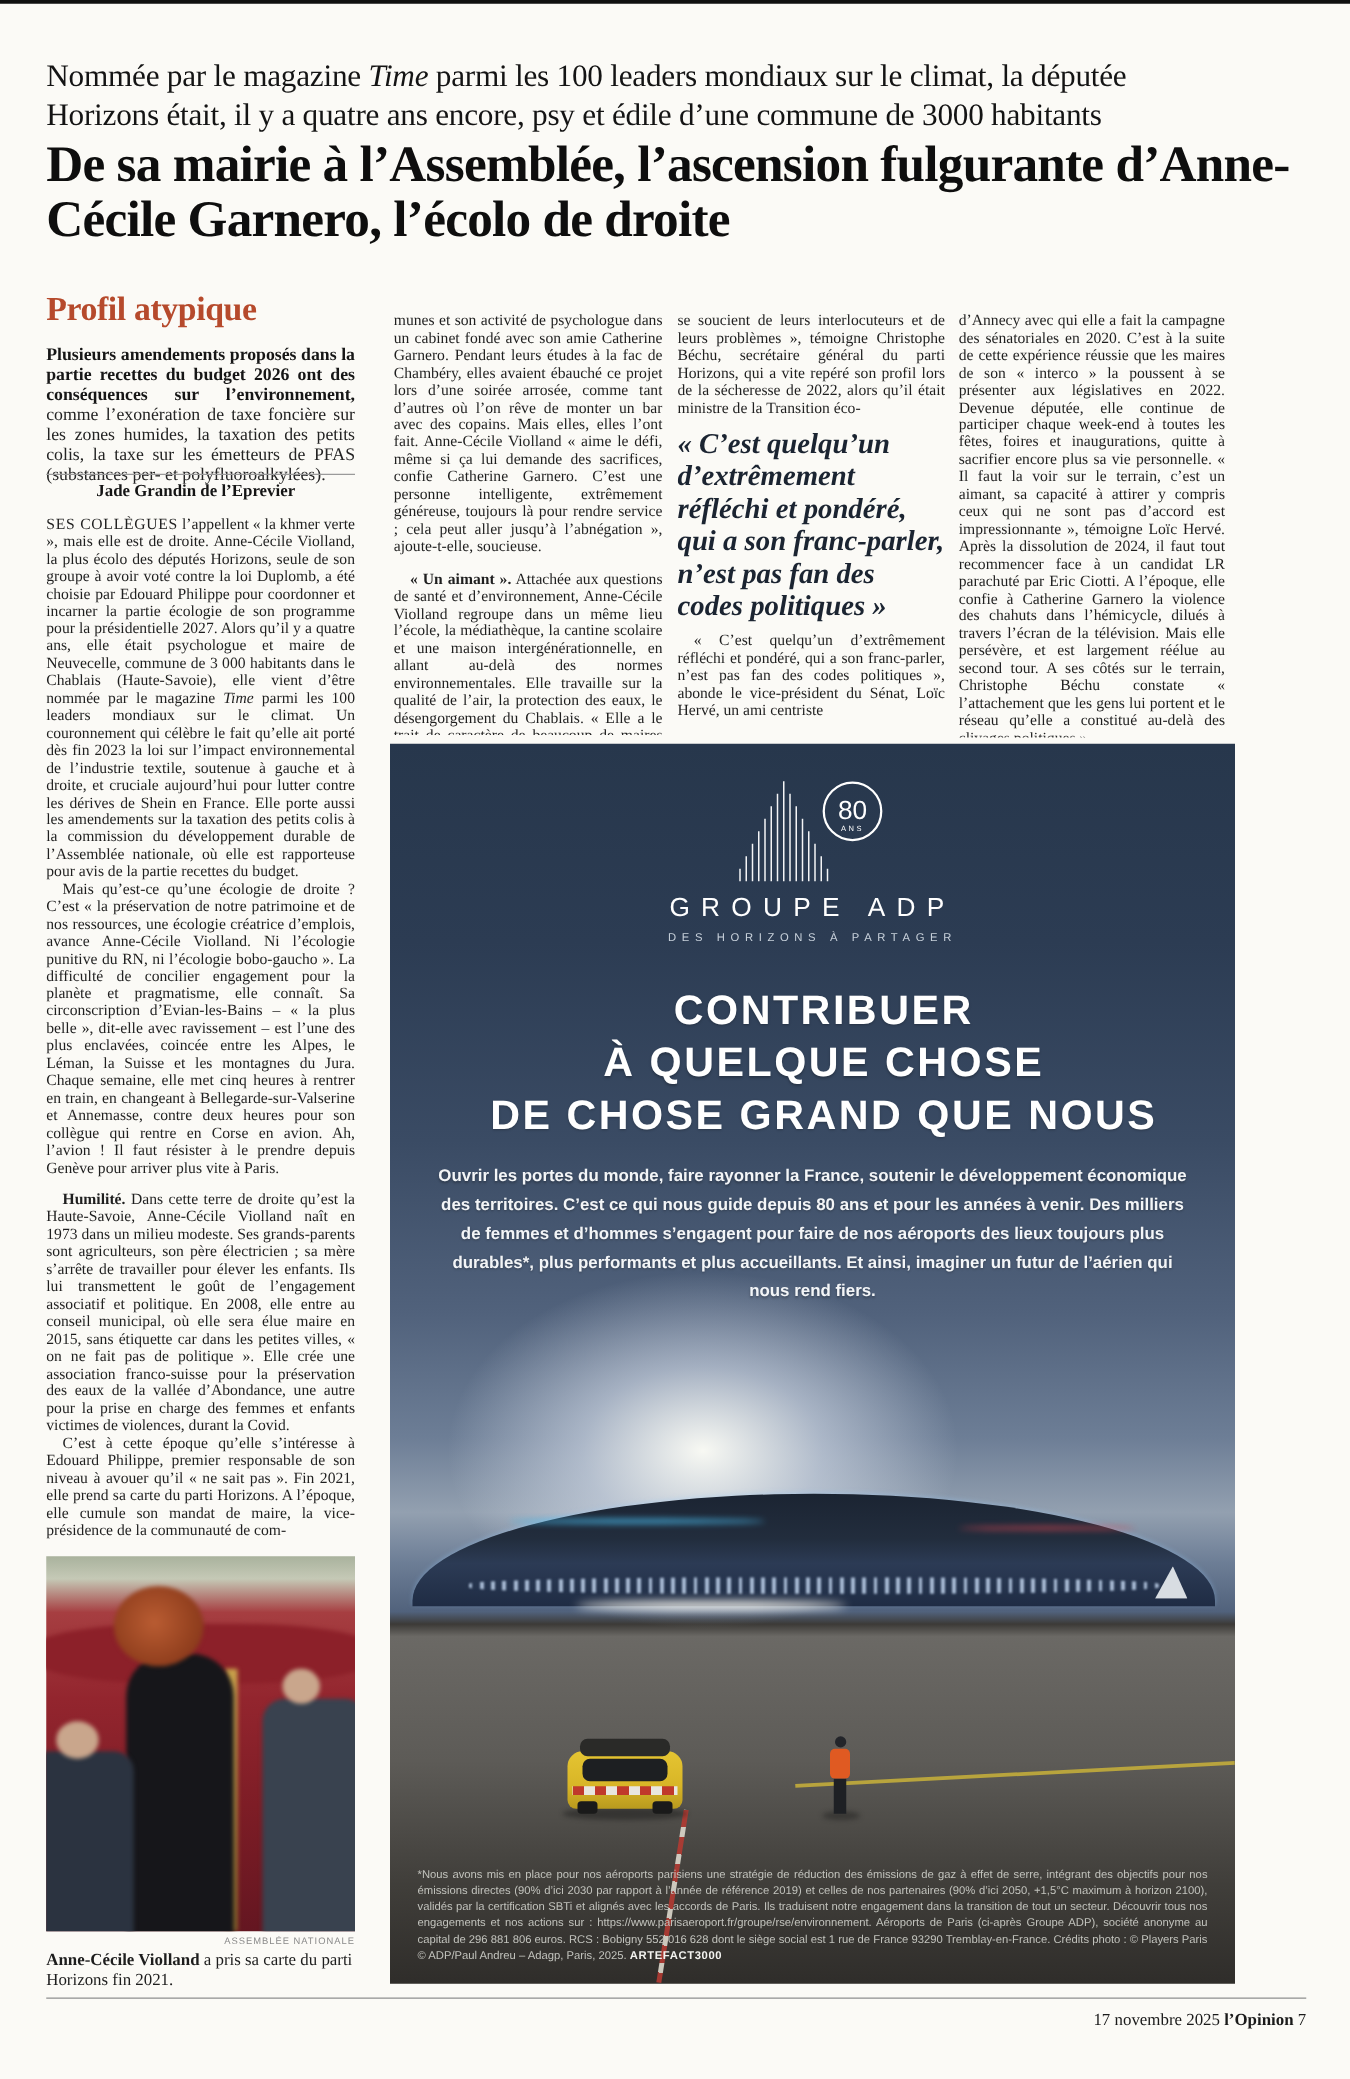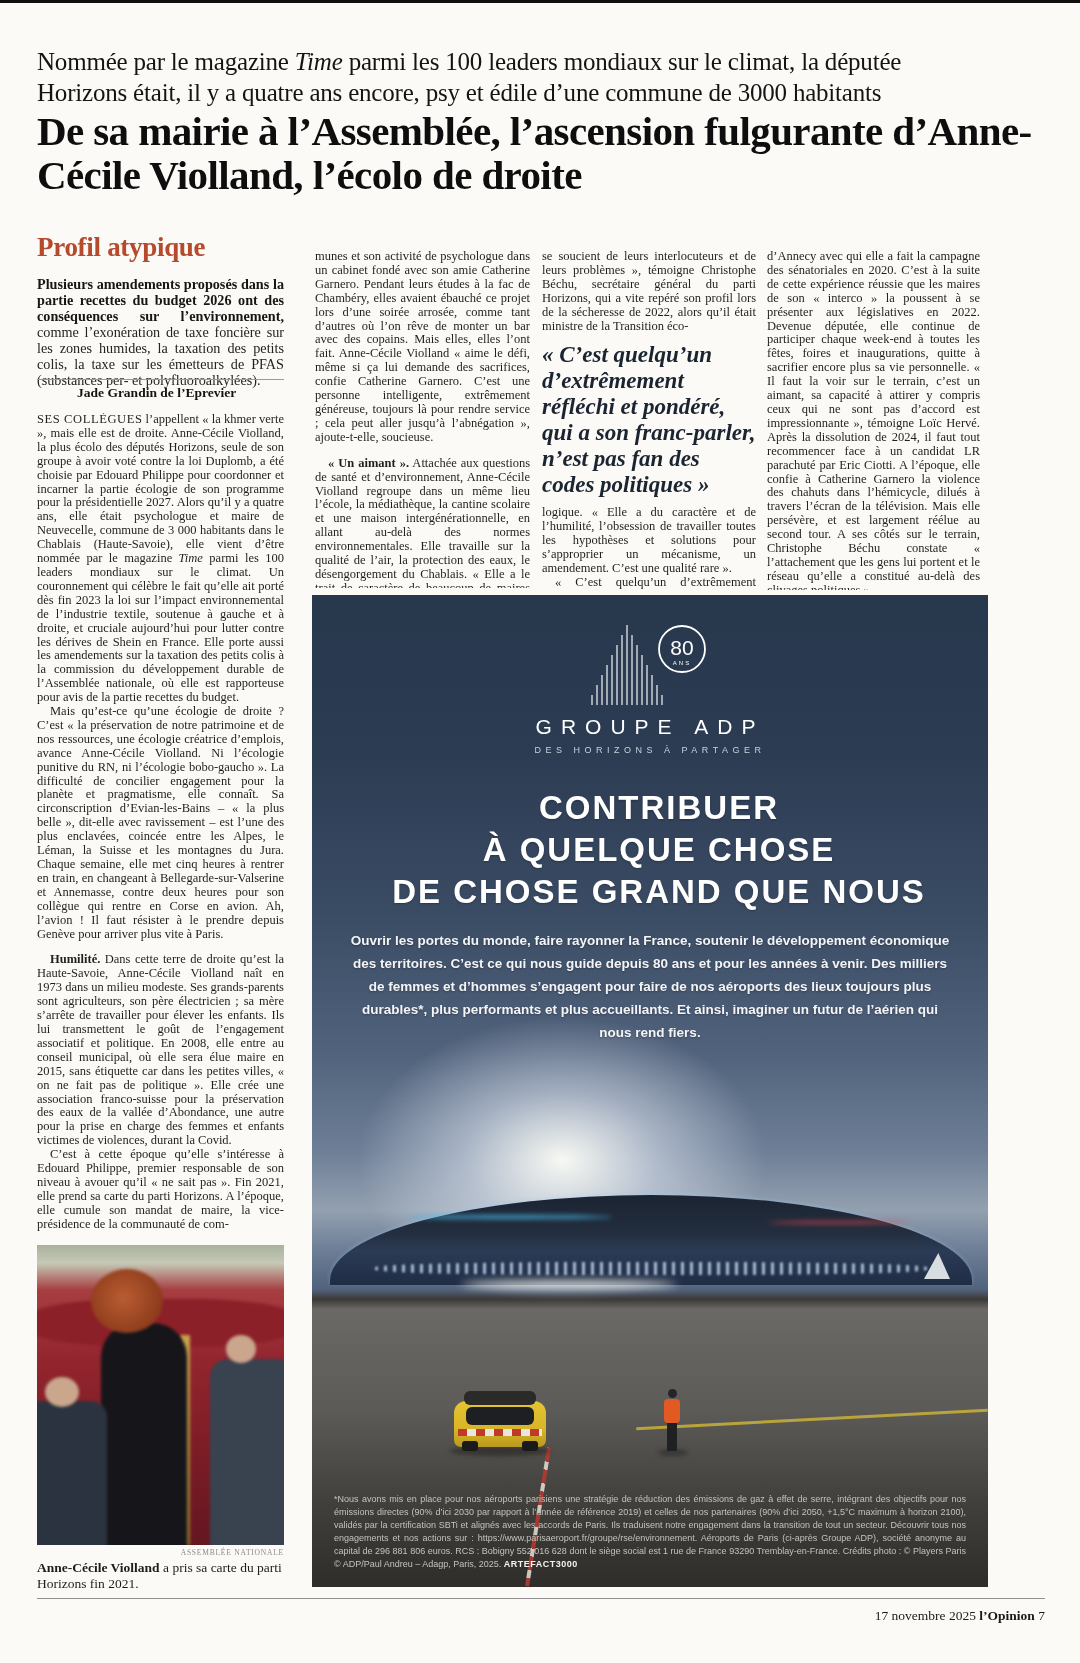--- a/index.html
+++ b/index.html
@@ -64,21 +64,21 @@
   .ph-bench { left:-10px; top:18%; width:110%; height:16%; background:#8c2029; border-radius:40%; }
   .ph-hair { left:22%; top:8%; width:72px; height:64px; background:radial-gradient(circle at 45% 45%, #b95c32 0%, #94411f 60%, #7c301a 100%); border-radius:50%; }
   .ph-woman { left:26%; top:26%; width:86px; height:80%; background:#16161a; border-radius:34px 34px 0 0; }
   .ph-man-left { left:-14px; top:52%; width:84px; height:52%; background:#2b3340; border-radius:16px 16px 0 0; }
   .ph-head-left { left:8px; top:44%; width:34px; height:30px; background:#c9a68c; border-radius:50%; }
   .ph-lectern { left:58%; top:30%; width:10px; height:70%; background:linear-gradient(180deg,#c9a24c,#8a6a2c); }
   .ph-man-right { right:-10px; top:38%; width:84px; height:66%; background:#39424f; border-radius:18px 18px 0 0; }
   .ph-head-right { right:28px; top:30%; width:30px; height:28px; background:#c9a68c; border-radius:50%; }
   .photo-credit {
     position:absolute; left:37px; top:1548px; width:247px; text-align:right;
-    font-family:Liberation Serif, serif; font-size:7.5px; letter-spacing:0.8px; color:#8a8a8a;
+    font-family:Liberation Sans, sans-serif; font-size:7.5px; letter-spacing:0.8px; color:#8a8a8a;
   }
   .caption {
     position:absolute; left:37px; top:1560px; width:250px;
     font-size:13.5px; line-height:16px; color:#1d1d1d;
   }
   .caption b { font-weight:700;font-family:Liberation Serif, serif; }
 
   
   .ad {
     position:absolute; left:312px; top:595px; width:676px; height:992px; overflow:hidden;
@@ -161,21 +161,21 @@
   }
   .footer b { font-weight:700; }
 </style>
 </head>
 <body>
 
 <div class="topbar"></div>
 
 <div class="standfirst"><span>Nommée par le magazine </span><i>Time</i><span> parmi les 100 leaders mondiaux sur le climat, la députée Horizons était, il y a quatre ans encore, psy et édile d’une commune de 3000 habitants</span></div>
 
-<h1 class="headline">De sa mairie à l’Assemblée, l’ascension fulgurante d’Anne-Cécile Violland, l’écolo de droite</h1>
+<h1 class="headline">De sa mairie à l’Assemblée, l’ascension fulgurante d’Anne-Cécile Garnero, l’écolo de droite</h1>
 
 <div class="kicker">Profil atypique</div>
 <div class="lede"><b>Plusieurs amendements proposés dans la partie recettes du budget 2026 ont des conséquences sur l’environnement,</b><span> comme l’exonération de taxe foncière sur les zones humides, la taxation des petits colis, la taxe sur les émetteurs de PFAS (substances per- et polyfluoroalkylées).</span></div>
 <div class="byline-rule"></div>
 <div class="byline">Jade Grandin de l’Eprevier</div>
 
 <div class="col col1">
   <p><span class="sc">SES COLLÈGUES</span><span> l’appellent « la khmer verte », mais elle est de droite. Anne-Cécile Violland, la plus écolo des députés Horizons, seule de son groupe à avoir voté contre la loi Duplomb, a été choisie par Edouard Philippe pour coordonner et incarner la partie écologie de son programme pour la présidentielle 2027. Alors qu’il y a quatre ans, elle était psychologue et maire de Neuvecelle, commune de 3 000 habitants dans le Chablais (Haute-Savoie), elle vient d’être nommée par le magazine </span><i>Time</i><span> parmi les 100 leaders mondiaux sur le climat. Un couronnement qui célèbre le fait qu’elle ait porté dès fin 2023 la loi sur l’impact environnemental de l’industrie textile, soutenue à gauche et à droite, et cruciale aujourd’hui pour lutter contre les dérives de Shein en France. Elle porte aussi les amendements sur la taxation des petits colis à la commission du développement durable de l’Assemblée nationale, où elle est rapporteuse pour avis de la partie recettes du budget.</span></p>
   <p class="ind">Mais qu’est-ce qu’une écologie de droite ? C’est « la préservation de notre patrimoine et de nos ressources, une écologie créatrice d’emplois, avance Anne-Cécile Violland. Ni l’écologie punitive du RN, ni l’écologie bobo-gaucho ». La difficulté de concilier engagement pour la planète et pragmatisme, elle connaît. Sa circonscription d’Evian-les-Bains – « la plus belle », dit-elle avec ravissement – est l’une des plus enclavées, coincée entre les Alpes, le Léman, la Suisse et les montagnes du Jura. Chaque semaine, elle met cinq heures à rentrer en train, en changeant à Bellegarde-sur-Valserine et Annemasse, contre deux heures pour son collègue qui rentre en Corse en avion. Ah, l’avion ! Il faut résister à le prendre depuis Genève pour arriver plus vite à Paris.</p>
   <p class="ind gap"><b>Humilité.</b><span> Dans cette terre de droite qu’est la Haute-Savoie, Anne-Cécile Violland naît en 1973 dans un milieu modeste. Ses grands-parents sont agriculteurs, son père électricien ; sa mère s’arrête de travailler pour élever les enfants. Ils lui transmettent le goût de l’engagement associatif et politique. En 2008, elle entre au conseil municipal, où elle sera élue maire en 2015, sans étiquette car dans les petites villes, « on ne fait pas de politique ». Elle crée une association franco-suisse pour la préservation des eaux de la vallée d’Abondance, une autre pour la prise en charge des femmes et enfants victimes de violences, durant la Covid.</span></p>
@@ -183,21 +183,20 @@
 </div>
 
 <div class="col col2">
   <p>munes et son activité de psychologue dans un cabinet fondé avec son amie Catherine Garnero. Pendant leurs études à la fac de Chambéry, elles avaient ébauché ce projet lors d’une soirée arrosée, comme tant d’autres où l’on rêve de monter un bar avec des copains. Mais elles, elles l’ont fait. Anne-Cécile Violland « aime le défi, même si ça lui demande des sacrifices, confie Catherine Garnero. C’est une personne intelligente, extrêmement généreuse, toujours là pour rendre service ; cela peut aller jusqu’à l’abnégation », ajoute-t-elle, soucieuse.</p>
   <p class="ind gap"><b>« Un aimant ».</b><span> Attachée aux questions de santé et d’environnement, Anne-Cécile Violland regroupe dans un même lieu l’école, la médiathèque, la cantine scolaire et une maison intergénérationnelle, en allant au-delà des normes environnementales. Elle travaille sur la qualité de l’air, la protection des eaux, le désengorgement du Chablais. « Elle a le trait de caractère de beaucoup de maires de petites communes, venus à la politique car ils</span></p>
 </div>
 
 <div class="col col3">
   <p>se soucient de leurs interlocuteurs et de leurs problèmes », témoigne Christophe Béchu, secrétaire général du parti Horizons, qui a vite repéré son profil lors de la sécheresse de 2022, alors qu’il était ministre de la Transition éco-</p>
   <div class="pullquote">« C’est quelqu’un d’extrêmement réfléchi et pondéré, qui a son franc-parler, n’est pas fan des codes politiques »</div>
-  <p>logique. « Elle a du caractère et de l’humilité, l’obsession de travailler toutes les hypothèses et solutions pour s’approprier un mécanisme, un amendement. C’est une qualité rare ».</p>
   <p class="ind">« C’est quelqu’un d’extrêmement réfléchi et pondéré, qui a son franc-parler, n’est pas fan des codes politiques », abonde le vice-président du Sénat, Loïc Hervé, un ami centriste</p>
 </div>
 
 <div class="col col4">
   <p>d’Annecy avec qui elle a fait la campagne des sénatoriales en 2020. C’est à la suite de cette expérience réussie que les maires de son « interco » la poussent à se présenter aux législatives en 2022. Devenue députée, elle continue de participer chaque week-end à toutes les fêtes, foires et inaugurations, quitte à sacrifier encore plus sa vie personnelle. « Il faut la voir sur le terrain, c’est un aimant, sa capacité à attirer y compris ceux qui ne sont pas d’accord est impressionnante », témoigne Loïc Hervé. Après la dissolution de 2024, il faut tout recommencer face à un candidat LR parachuté par Eric Ciotti. A l’époque, elle confie à Catherine Garnero la violence des chahuts dans l’hémicycle, dilués à travers l’écran de la télévision. Mais elle persévère, et est largement réélue au second tour. A ses côtés sur le terrain, Christophe Béchu constate « l’attachement que les gens lui portent et le réseau qu’elle a constitué au-delà des clivages politiques ».</p>
 
 </div>
 
 <div class="photo">
   <div class="ph-bench"></div>

